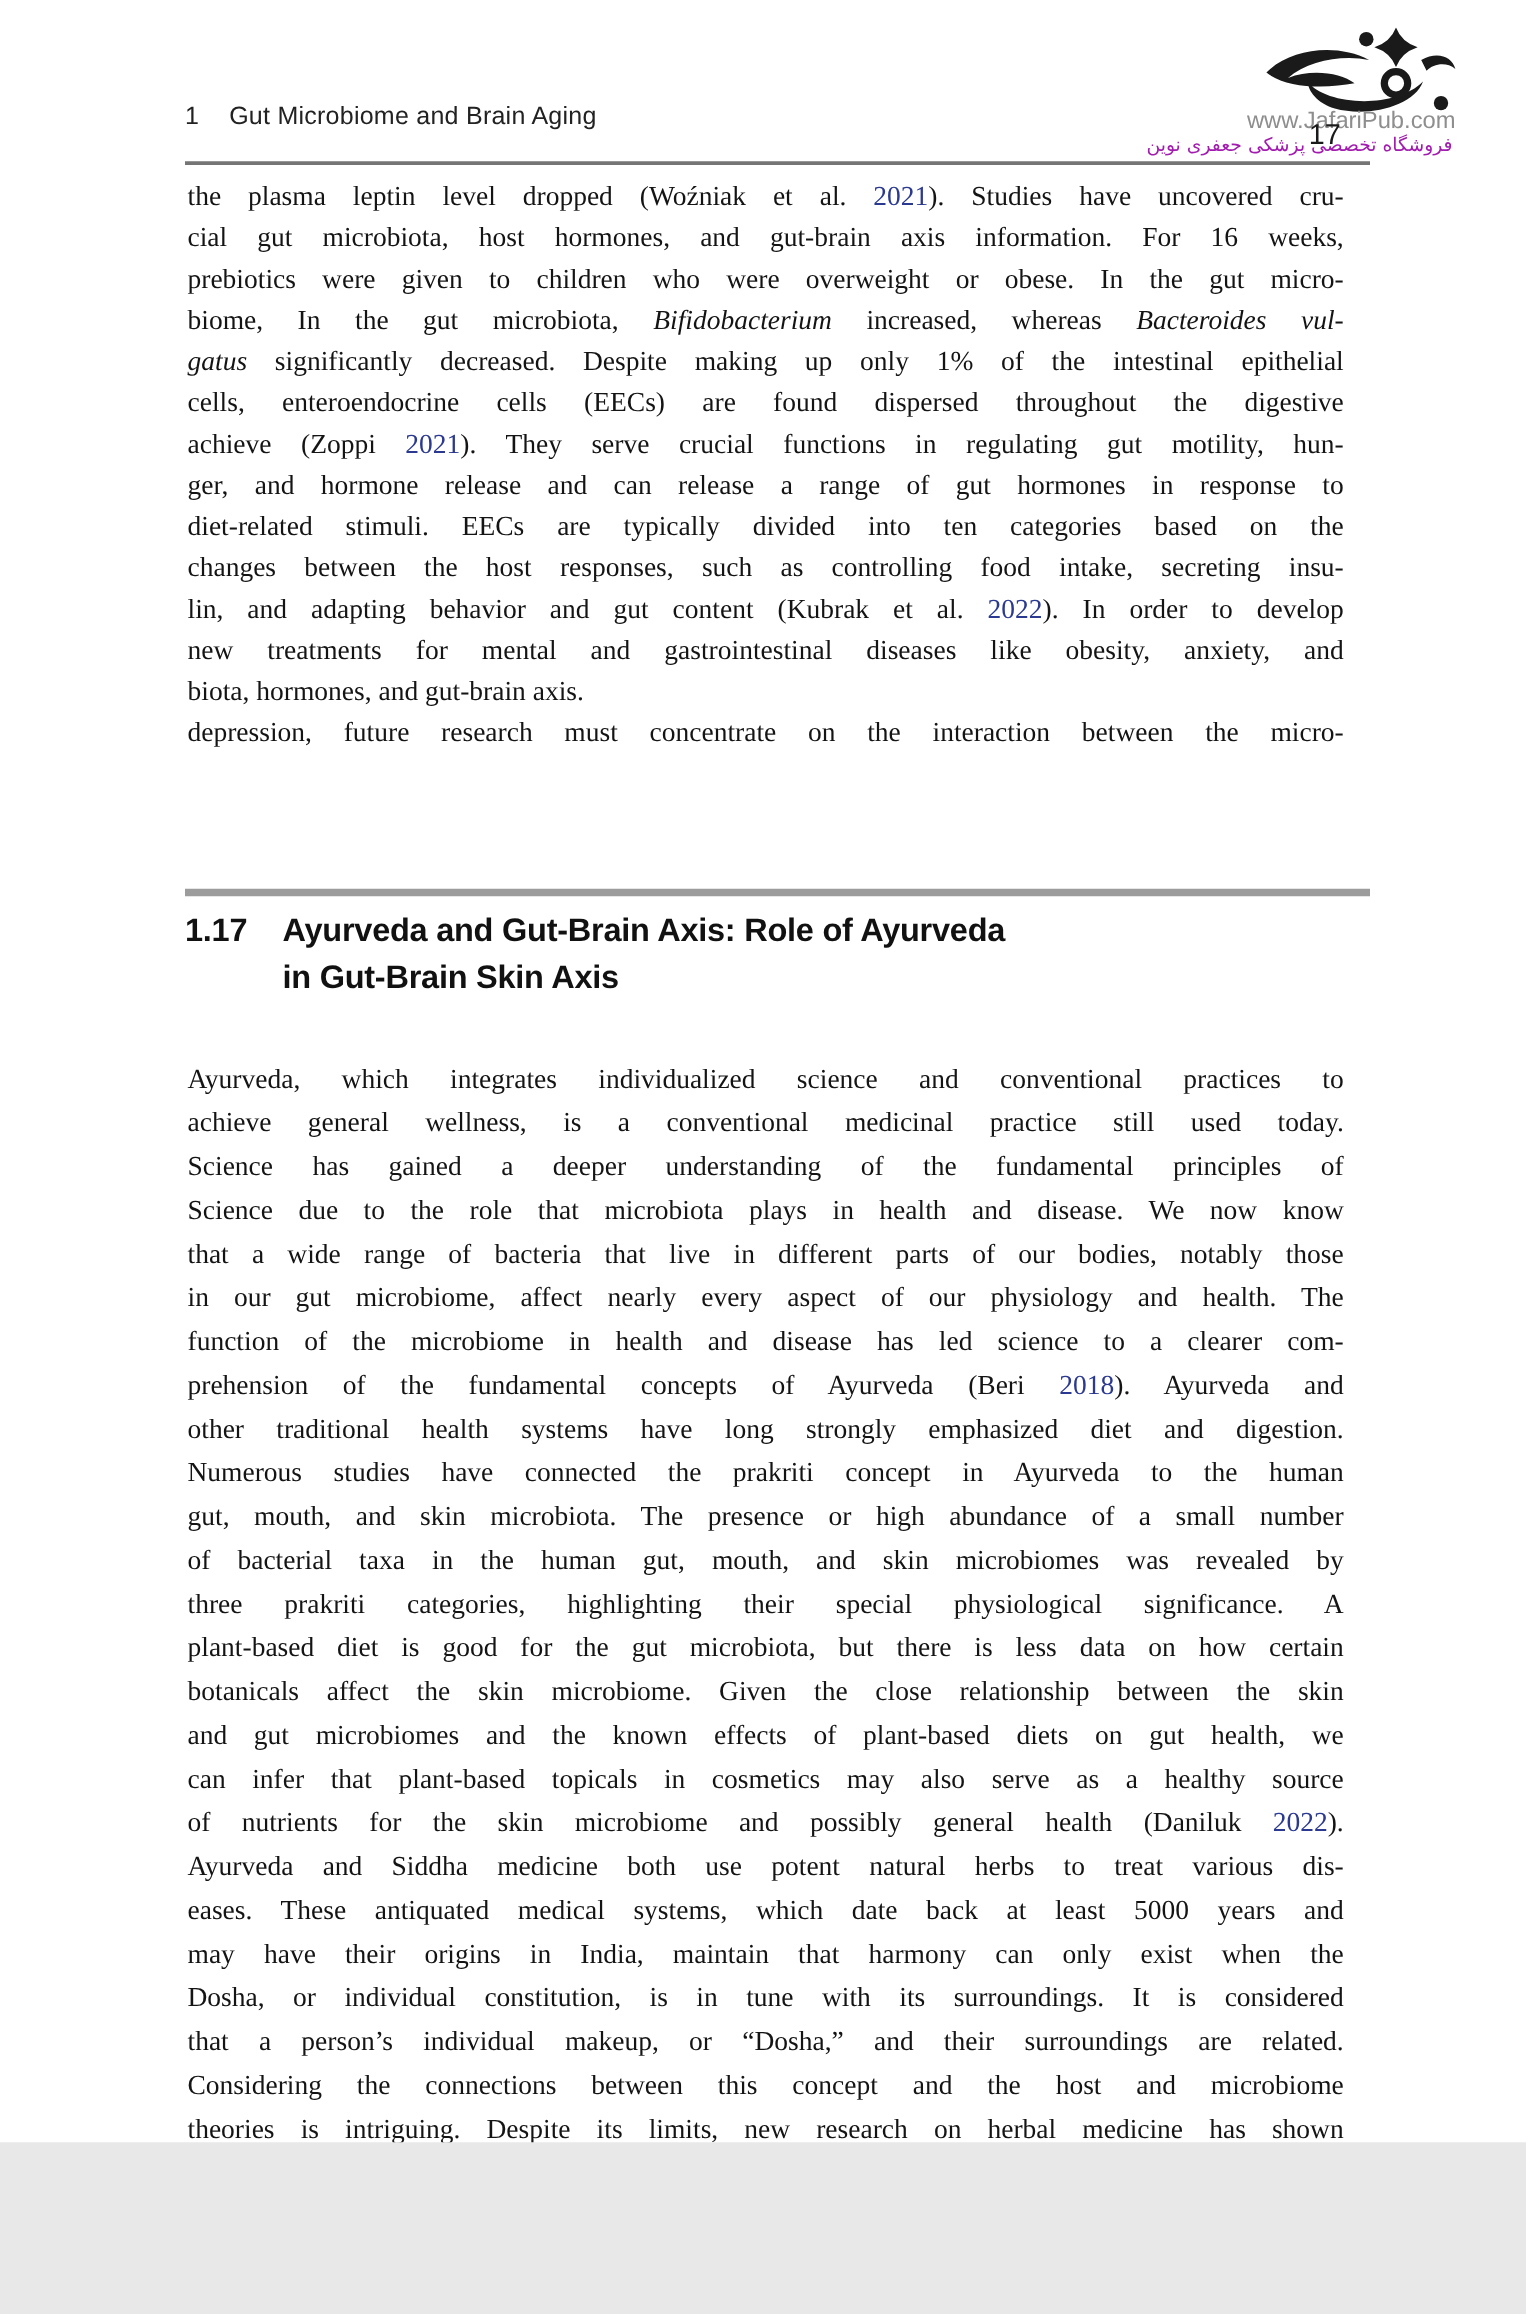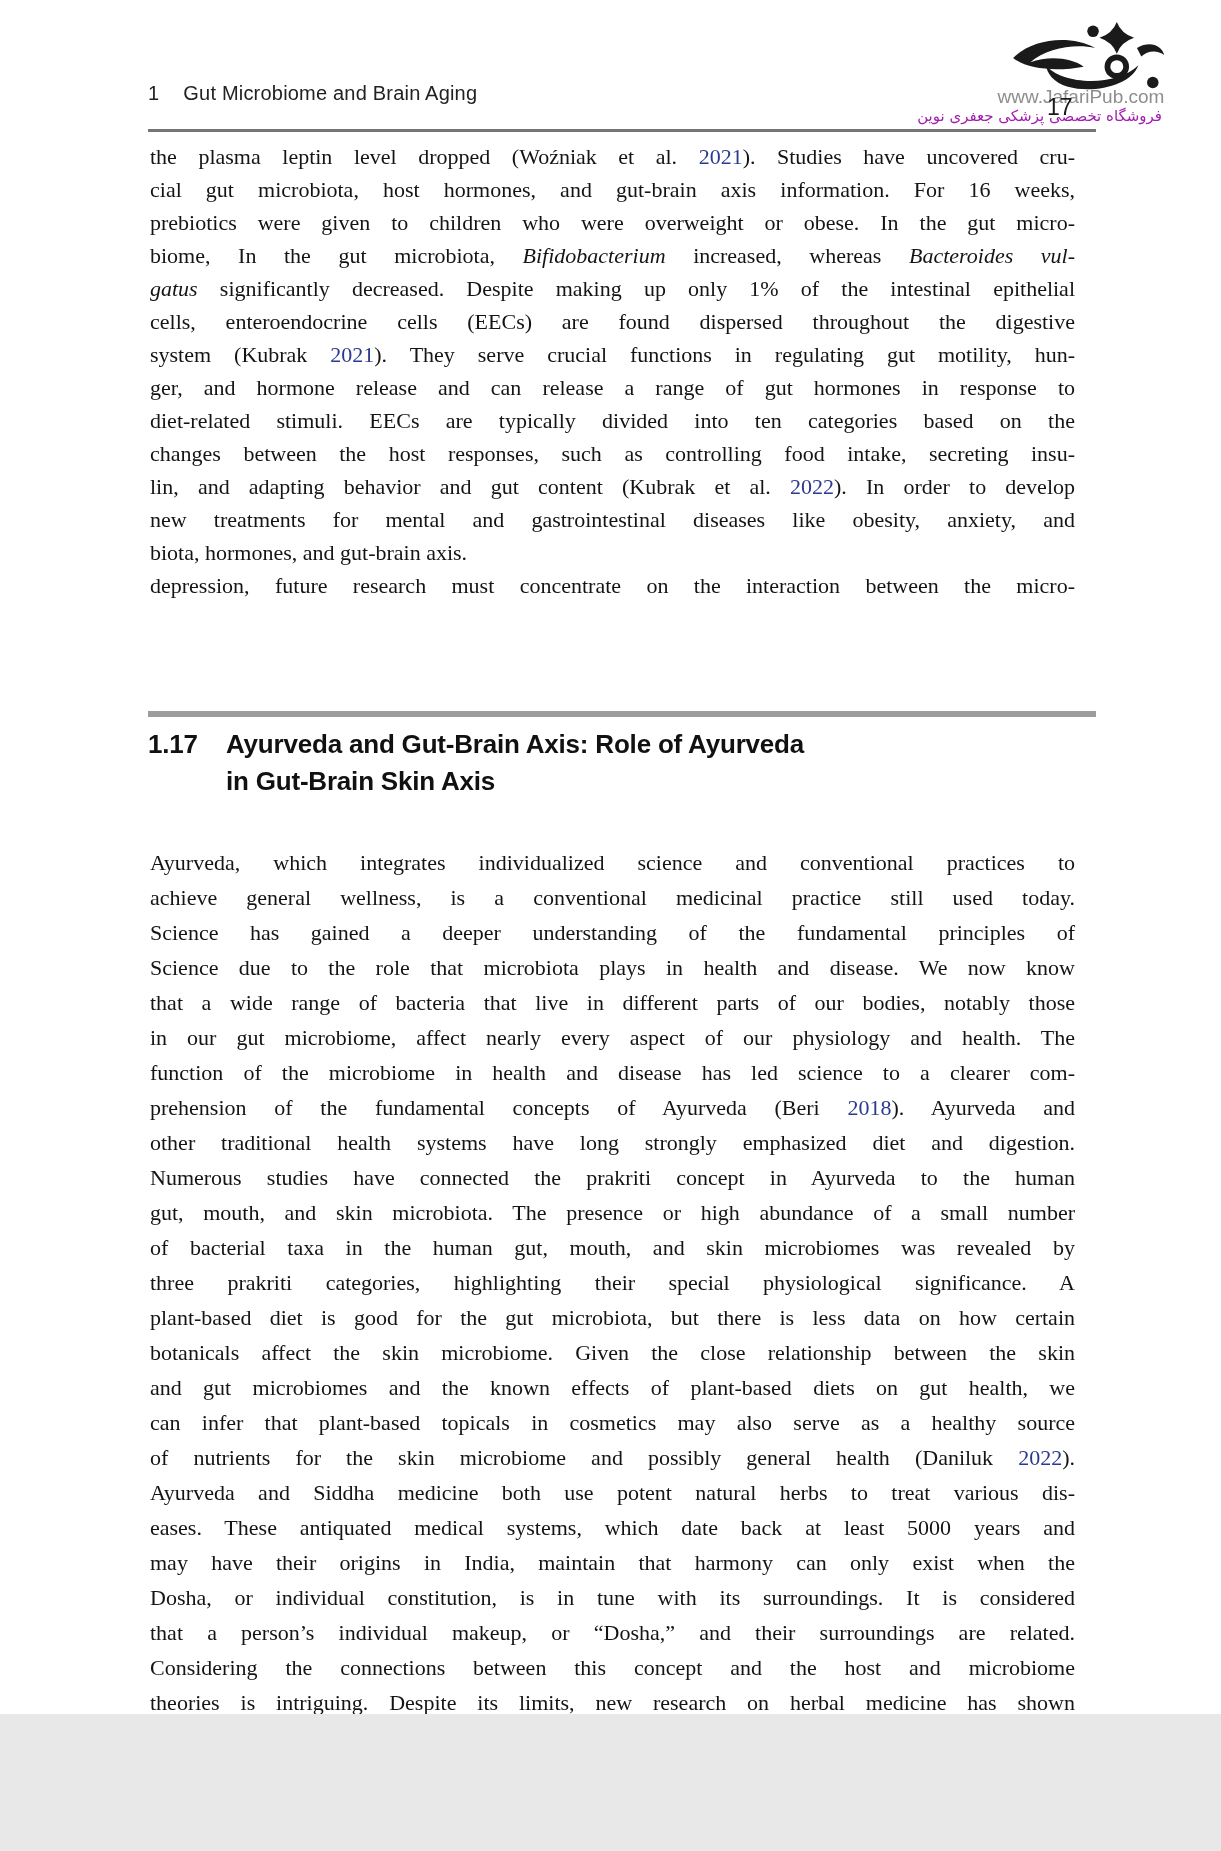--- a/index.html
+++ b/index.html
@@ -95,21 +95,21 @@
   <div class="page-num">17</div>
   <div class="pub-tagline">فروشگاه تخصصی پزشکی جعفری نوین</div>
 
   <div class="body-col" id="para-p1">
       <div class="tline"><span>the plasma leptin level dropped (Woźniak et al. </span><span class="cite">2021</span><span>). Studies have uncovered cru-</span></div>
       <div class="tline"><span>cial gut microbiota, host hormones, and gut-brain axis information. For 16 weeks,</span></div>
       <div class="tline"><span>prebiotics were given to children who were overweight or obese. In the gut micro-</span></div>
       <div class="tline"><span>biome, In the gut microbiota, </span><span class="ital">Bifidobacterium</span><span> increased, whereas </span><span class="ital">Bacteroides vul-</span></div>
       <div class="tline"><span class="ital">gatus</span><span> significantly decreased. Despite making up only 1% of the intestinal epithelial</span></div>
       <div class="tline"><span>cells, enteroendocrine cells (EECs) are found dispersed throughout the digestive</span></div>
-      <div class="tline"><span>system (Kubrak </span><span class="cite">2021</span><span>). They serve crucial functions in regulating gut motility, hun-</span></div>
+      <div class="tline"><span>achieve (Zoppi </span><span class="cite">2021</span><span>). They serve crucial functions in regulating gut motility, hun-</span></div>
       <div class="tline"><span>ger, and hormone release and can release a range of gut hormones in response to</span></div>
       <div class="tline"><span>diet-related stimuli. EECs are typically divided into ten categories based on the</span></div>
       <div class="tline"><span>changes between the host responses, such as controlling food intake, secreting insu-</span></div>
       <div class="tline"><span>lin, and adapting behavior and gut content (Kubrak et al. </span><span class="cite">2022</span><span>). In order to develop</span></div>
       <div class="tline"><span>new treatments for mental and gastrointestinal diseases like obesity, anxiety, and</span></div>
       <div class="tline lastline"><span>biota, hormones, and gut-brain axis.</span></div>
       <div class="tline"><span>depression, future research must concentrate on the interaction between the micro-</span></div>
     </div>
 
   <div class="section-rule"></div>

